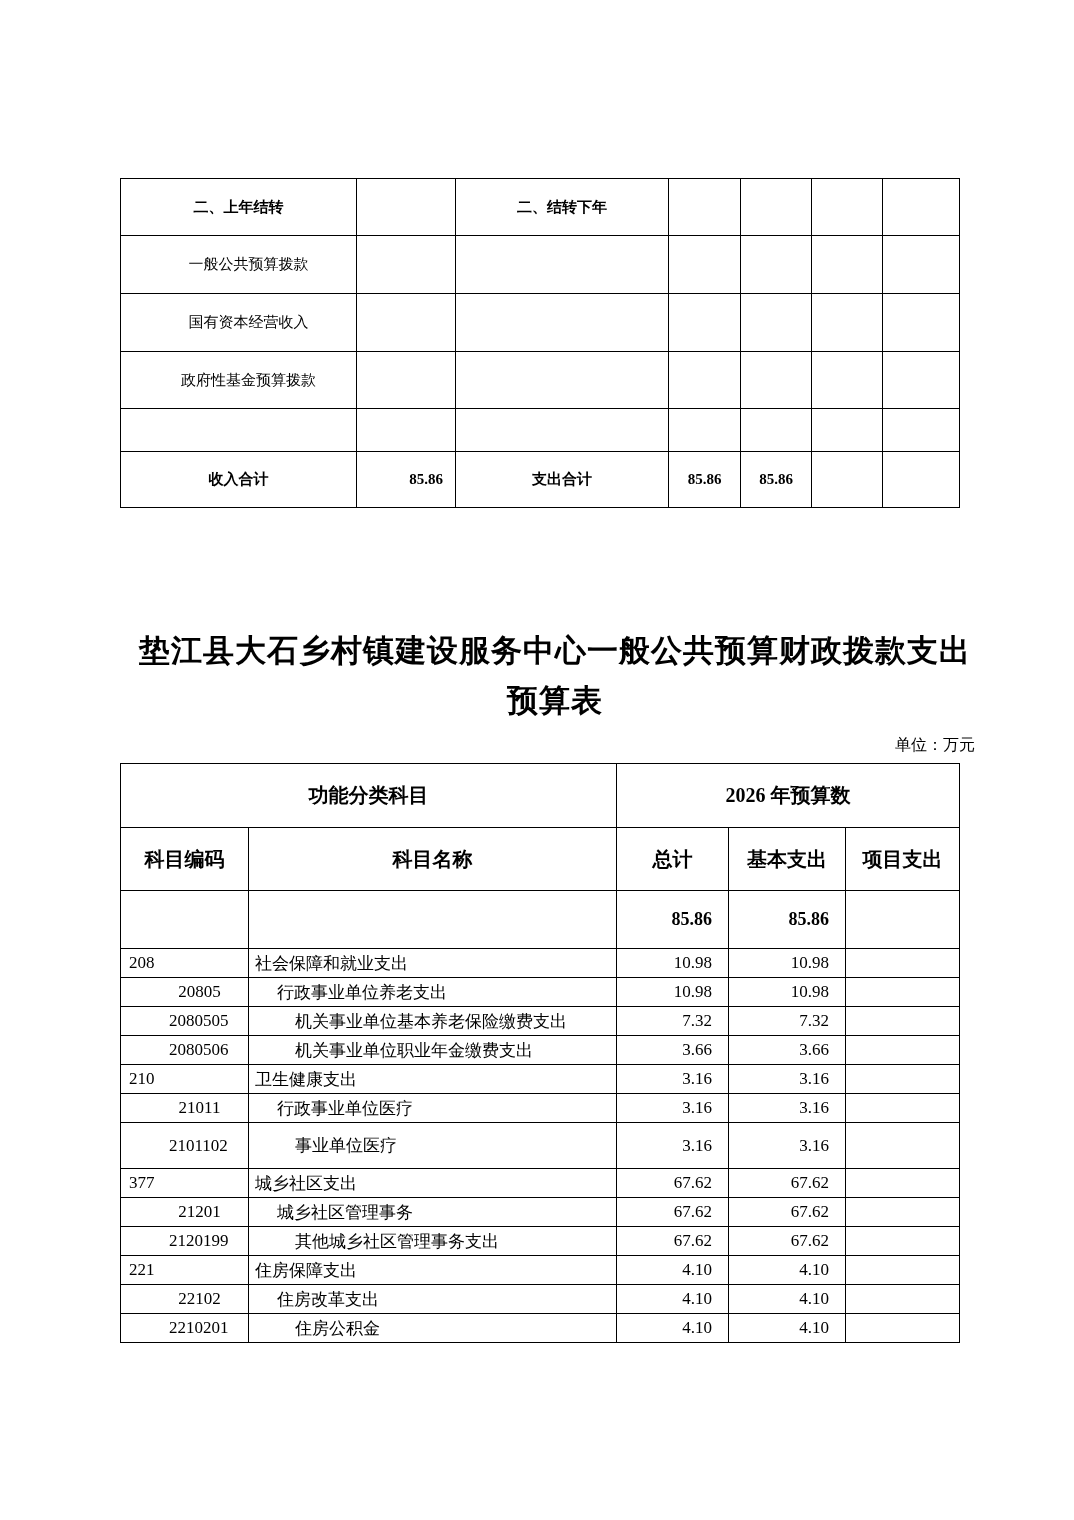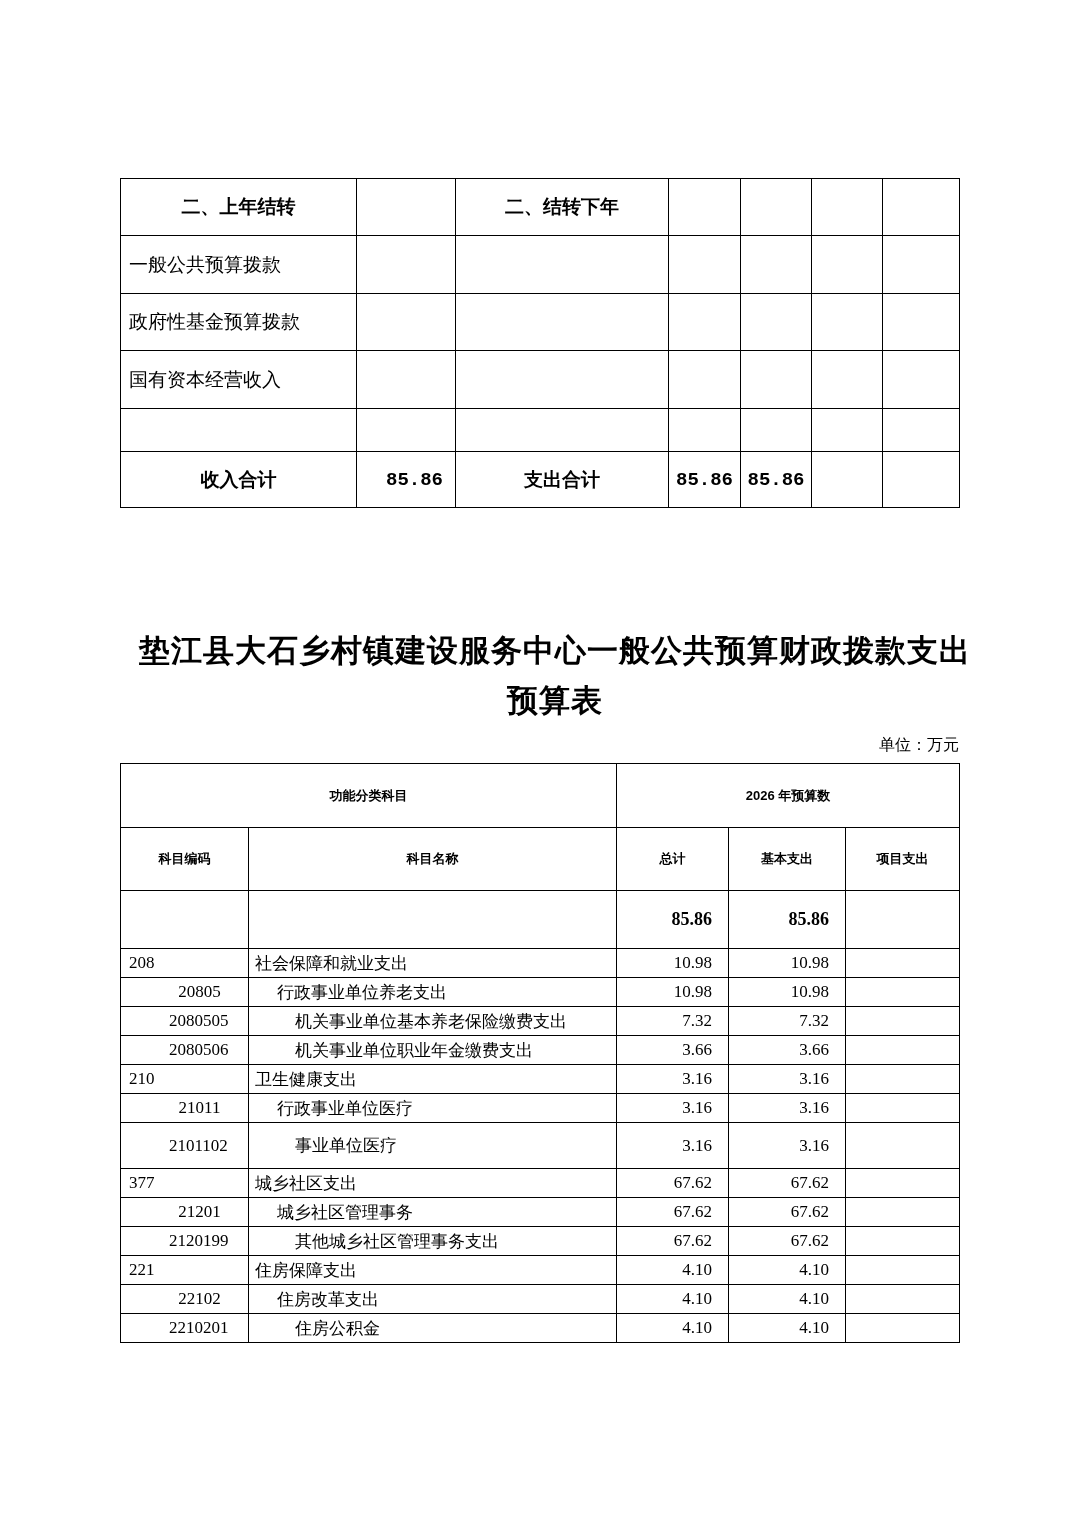--- a/index.html
+++ b/index.html
@@ -16,49 +16,49 @@
   td {
     border: 1px solid #000;
     padding: 0;
     vertical-align: middle;
     overflow: hidden;
     white-space: nowrap;
   }
 
   
   .t1 { left: 120px; top: 178px; }
-  .t1 td { font-size: 19px; font-family: Liberation Mono, monospace; }
+  .t1 td { font-size: 15px; }
   .t1 .c  { text-align: center; }
-  .t1 .l  { text-align: left; padding-left: 8px; }
+  .t1 .l  { text-align: center; padding-left: 20px; }
   .t1 .b  { font-weight: bold; }
   .t1 .numr { text-align: right; padding-right: 12px; font-weight: bold; }
   .t1 .numc { text-align: center; font-weight: bold; }
 
   
   .doc-title {
     left: 18px; top: 626px; width: 1074px;
     text-align: center;
     font-weight: bold;
     font-size: 31px;
     line-height: 50px;
     letter-spacing: 1px;
   }
   .unit-line {
-    left: 120px; top: 735px; width: 839px;
+    left: 136px; top: 735px; width: 839px;
     text-align: right;
     font-size: 16px;
   }
 
   
   .t2 { left: 120px; top: 763px; }
   .t2 td { font-size: 17px; }
   .t2 .hdr {
-    font-family: Liberation Sans, sans-serif;
+    font-family: Liberation Serif, serif;
     font-weight: bold;
-    font-size: 13px;
+    font-size: 20px;
     text-align: center;
   }
   .t2 .totv { text-align: right; padding-right: 16px; font-weight: bold; font-size: 18px; }
   .t2 .val  { text-align: right; padding-right: 16px; }
   .t2 .code0 { text-align: left; padding-left: 8px; }
   .t2 .code1 { text-align: center; padding-left: 30px; }
   .t2 .code2 { text-align: left; padding-left: 48px; }
   .t2 .name0 { text-align: left; padding-left: 6px; }
   .t2 .name1 { text-align: left; padding-left: 28px; }
   .t2 .name2 { text-align: left; padding-left: 46px; }
@@ -88,31 +88,31 @@
   </tr>
   <tr style="height:58px">
     <td class="l">一般公共预算拨款</td>
     <td></td>
     <td></td>
     <td></td>
     <td></td>
     <td></td>
     <td></td>
   </tr>
+  <tr style="height:58px">
+    <td class="l">国有资本经营收入</td>
+    <td></td>
+    <td></td>
+    <td></td>
+    <td></td>
+    <td></td>
+    <td></td>
+  </tr>
   <tr style="height:57px">
     <td class="l">政府性基金预算拨款</td>
-    <td></td>
-    <td></td>
-    <td></td>
-    <td></td>
-    <td></td>
-    <td></td>
-  </tr>
-  <tr style="height:58px">
-    <td class="l">国有资本经营收入</td>
     <td></td>
     <td></td>
     <td></td>
     <td></td>
     <td></td>
     <td></td>
   </tr>
   <tr style="height:43px">
     <td></td>
     <td></td>

